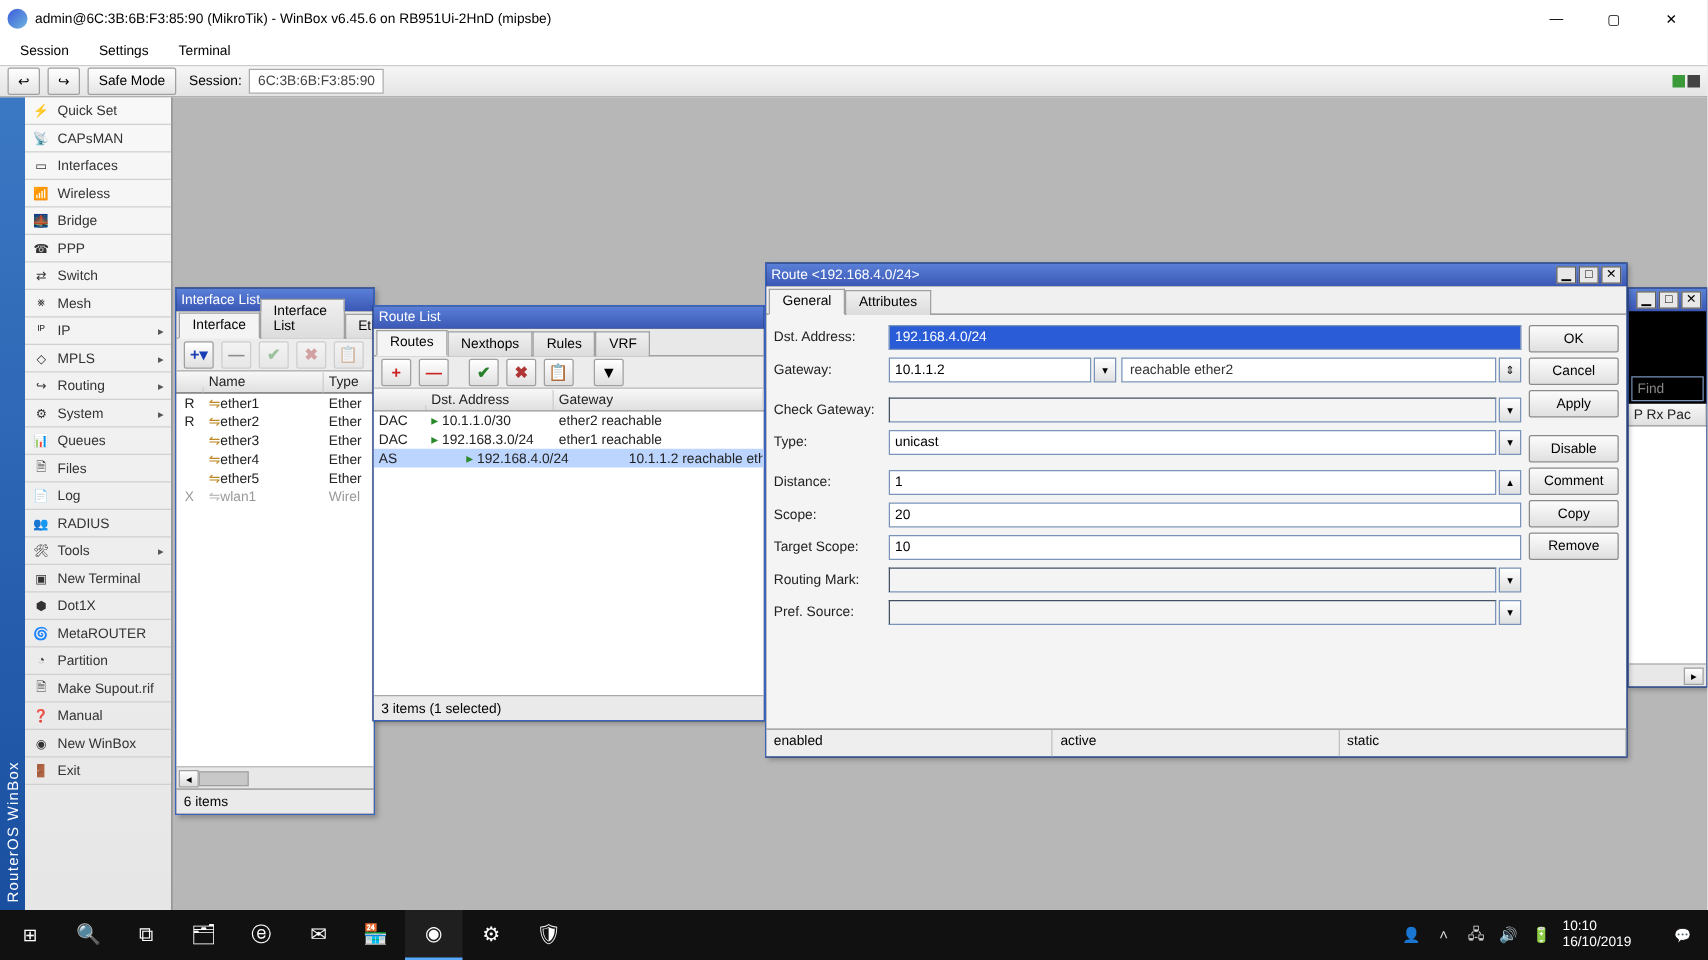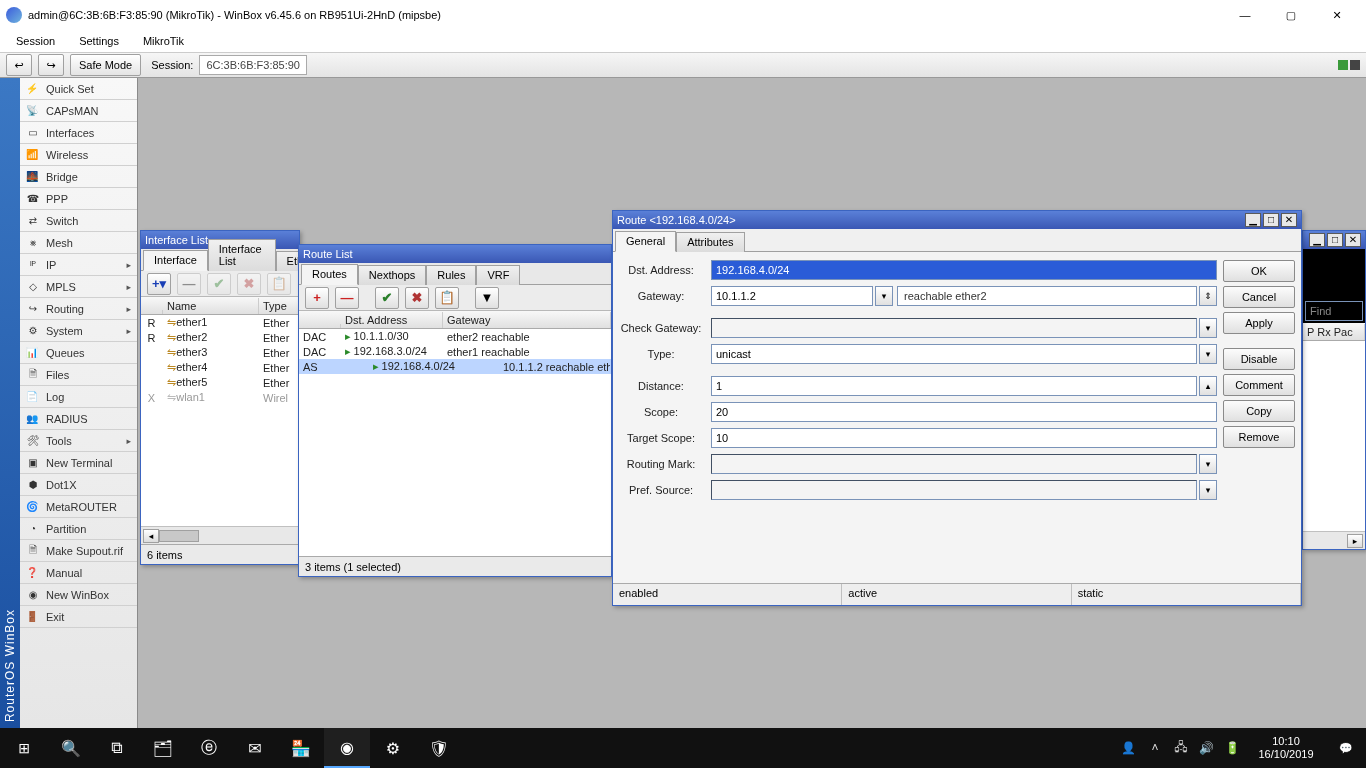--- a/index.html
+++ b/index.html
@@ -58,61 +58,61 @@
 
 .scroll-track-h { height: 18px; background: #e8e8e8; border-top: 1px solid #c0c0c0; display: flex; align-items: center; padding: 0 2px; }
 .scroll-track-h .thumb { width: 40px; height: 12px; background: #c8c8c8; border: 1px solid #a0a0a0; }
 .scroll-track-h .spacer { flex: 1; }
 .scroll-track-h .arrow-btn { width: 16px; height: 14px; border: 1px solid #a0a0a0; background: linear-gradient(#fff,#dcdcdc); display: flex; align-items: center; justify-content: center; font-size: 9px; }
 
 
 .form-area { padding: 8px 6px 12px 6px; display: flex; gap: 6px; }
 .form-left { flex: 1; }
 .form-row { display: flex; align-items: center; margin-bottom: 6px; }
-.form-row label { width: 92px; text-align: center; padding-right: 8px; color: #222; }
+.form-row label { width: 92px; text-align: left; padding-right: 8px; color: #222; }
 .form-row .input { flex: 1; height: 20px; border: 1px solid #7a93b8; background: #fff; padding: 1px 4px; font-size: 11px; display: flex; align-items: center; }
 .form-row .input.sel { background: #2a5cd7; color: #fff; }
 .form-row .caret { width: 18px; height: 20px; border: 1px solid #7a93b8; background: linear-gradient(#fff,#e0e0e0); display: flex; align-items: center; justify-content: center; margin-left: 2px; font-size: 9px; }
 .form-row .gw-status { flex: 1; height: 20px; border: 1px solid #7a93b8; background: #fff; padding: 1px 6px; margin-left: 4px; display: flex; align-items: center; color: #333; }
 .form-right { width: 72px; display: flex; flex-direction: column; gap: 4px; }
 .form-right button { height: 22px; border: 1px solid #8a8a8a; background: linear-gradient(#fcfcfc,#e0e0e0); border-radius: 2px; font-size: 11px; }
 
 .route-status { height: 22px; display: flex; border-top: 1px solid #aaa; background: #eee; }
 .route-status div { flex: 1; border-right: 1px solid #c0c0c0; padding: 3px 6px; }
 
 
 .snip-btn { position: absolute; top: 84px; right: 175px; width: 170px; height: 38px; background: rgba(30,30,30,.45); color: rgba(255,255,255,.5); display: flex; align-items: center; justify-content: center; border-radius: 2px; font-size: 13px; }
 
 
 .taskbar { position: fixed; bottom: 0; left: 0; right: 0; height: 40px; background: #111; display: flex; align-items: center; color: #fff; }
 .taskbar .start { width: 48px; height: 40px; display: flex; align-items: center; justify-content: center; font-size: 14px; }
 .taskbar .tb-ico { width: 46px; height: 40px; display: flex; align-items: center; justify-content: center; font-size: 16px; }
 .taskbar .tb-ico.active { border-bottom: 2px solid #57a8ff; background: #1f1f1f; }
 .taskbar .tray { margin-left: auto; display: flex; align-items: center; height: 100%; }
 .taskbar .tray .tico { width: 26px; height: 40px; display: flex; align-items: center; justify-content: center; font-size: 12px; color: #ddd; }
-.taskbar .clock { width: 80px; text-align: center; font-size: 11px; line-height: 13px; padding: 6px 4px; }
+.taskbar .clock { width: 80px; text-align: left; font-size: 11px; line-height: 13px; padding: 6px 4px; }
 .taskbar .notif { width: 40px; display:flex; align-items:center; justify-content:center; height:40px; }
 
 .flag-col { width:22px; text-align:center; }
 </style>
 </head>
 <body>
 
 <div class="winbar">
   <div class="logo"></div>
   <div class="title">admin@6C:3B:6B:F3:85:90 (MikroTik) - WinBox v6.45.6 on RB951Ui-2HnD (mipsbe)</div>
   <div class="winbtn">—</div>
   <div class="winbtn">▢</div>
   <div class="winbtn">✕</div>
 </div>
 
 <div class="menubar">
   <span>Session</span>
   <span>Settings</span>
-  <span>MikroTik</span>
+  <span>Terminal</span>
 </div>
 
 <div class="toolbar">
   <div class="tb-btn">↩</div>
   <div class="tb-btn">↪</div>
   <div class="safe-mode">Safe Mode</div>
   <span class="session-label">Session:</span>
   <span class="session-box">6C:3B:6B:F3:85:90</span>
   <div class="status-icons">
     <div class="sq" style="background:#3a9a3a"></div>
@@ -250,21 +250,21 @@
       <div class="grid-head">
           <div class="col" style="flex:1">P Rx Pac</div>
         </div>
       <div class="grid-body"></div>
       <div class="scroll-track-h">
         <div class="spacer"></div>
           <div class="arrow-btn">▸</div>
       </div>
     </div>
 
-    <div class="ui-window" style="left:2px; top:152px; width:160px; height:335px;">
+    <div class="ui-window" style="left:2px; top:152px; width:160px; height:422px;">
       <div class="titlebar">
           <span>Interface List</span>
         </div>
       <div class="tabs">
         <div class="tab active">Interface</div>
         <div class="tab">Interface List</div>
         <div class="tab" style="overflow:hidden;width:24px">Ethe</div>
       </div>
       <div class="icon-row">
         <div class="ibtn" style="color:#1a3fb5">+▾</div>

